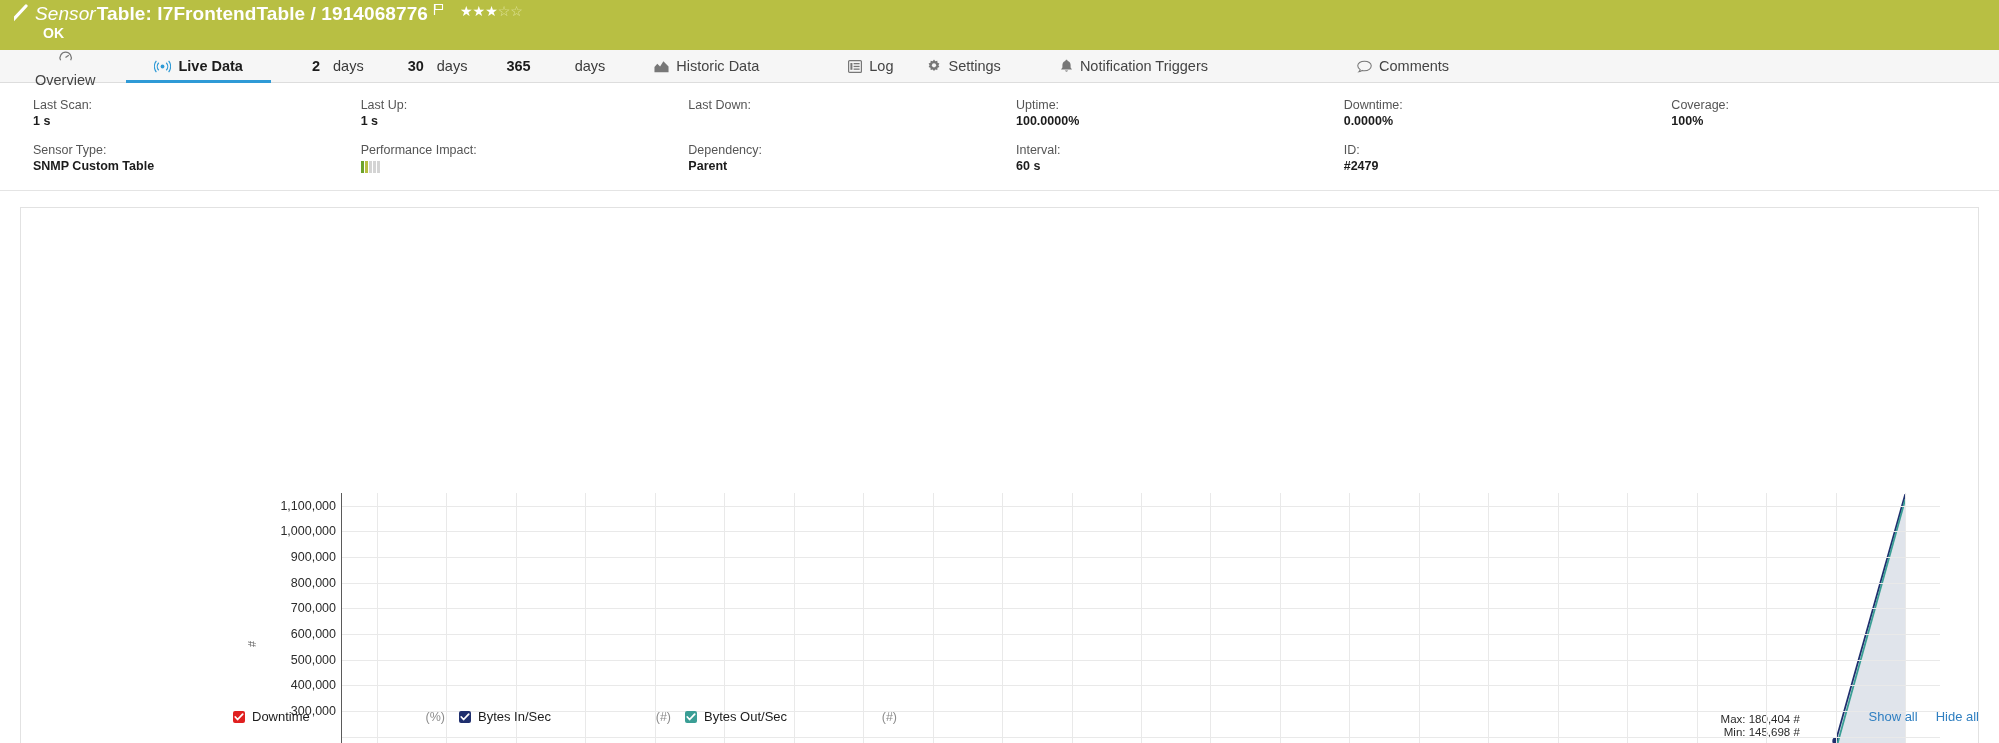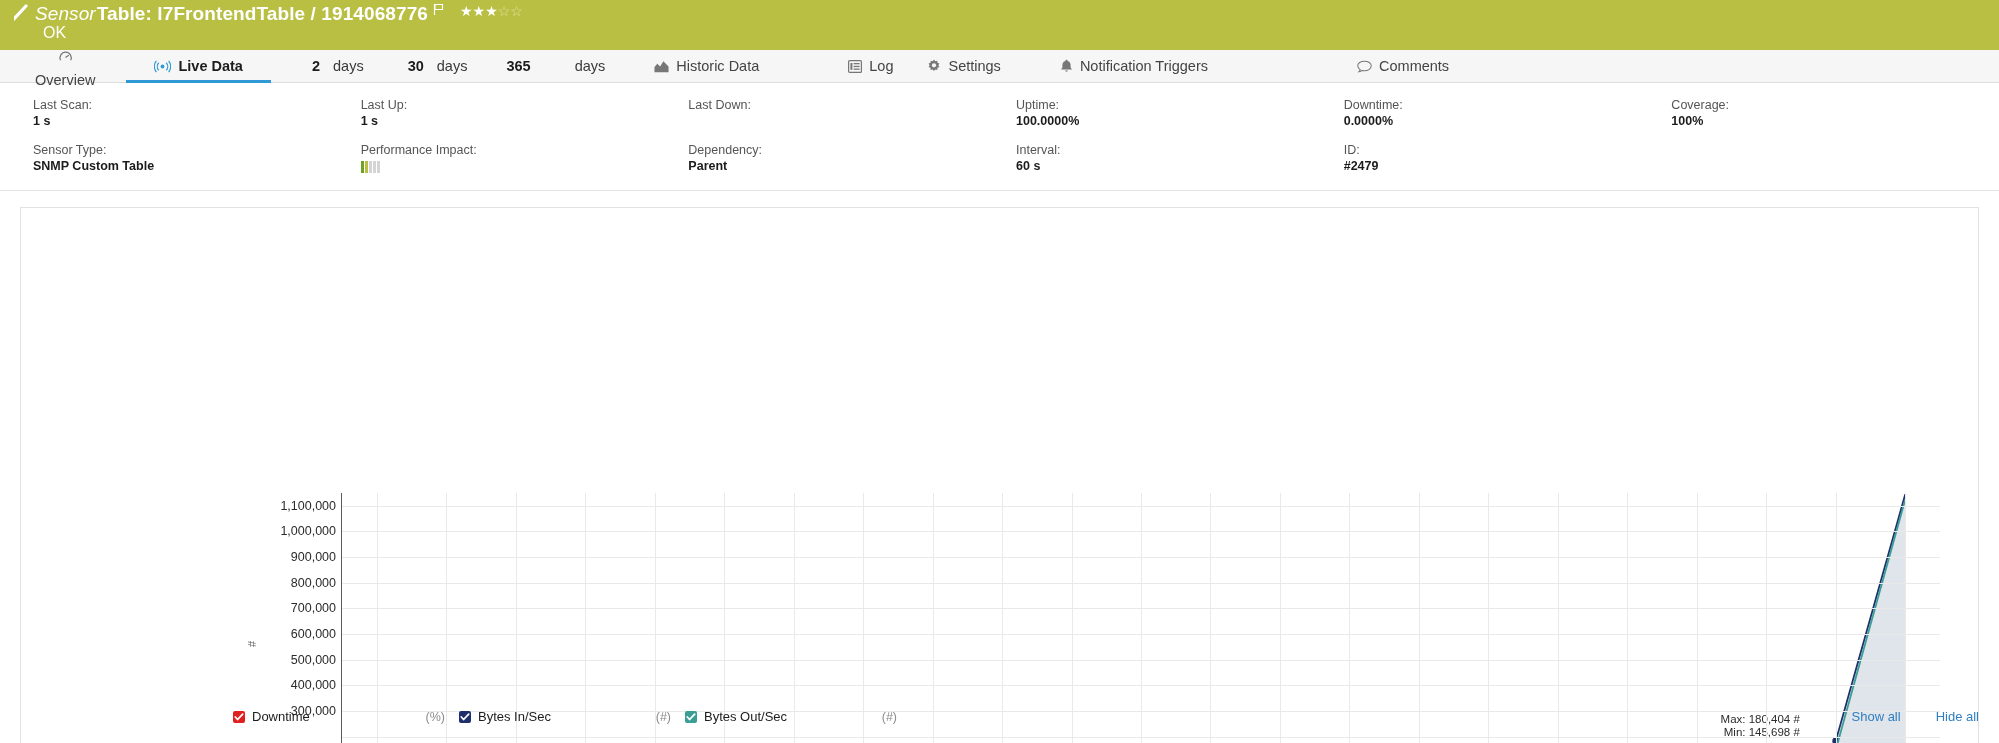--- a/index.html
+++ b/index.html
@@ -50,24 +50,24 @@
   .stars {
     margin-left: 16px;
     font-size: 14px;
     letter-spacing: 0px;
     line-height: 1;
     margin-top: -7px;
     color: #ffffff;
   }
   .stars .off { color: #dfe39b; }
   .status-ok {
-    font-size: 16px;
+    font-size: 14px;
     padding-left: 29px;
     line-height: 14px;
-    font-weight: 400;
+    font-weight: 700;
     color: #ffffff;
   }
 
   
   .tabbar {
     position: relative;
     height: 33px;
     background: #f6f6f6;
     border-bottom: 1px solid #dddddd;
     display: flex;
@@ -216,21 +216,21 @@
     margin-right: 7px;
     flex: none;
     position: relative;
   }
   .lgbox svg { position: absolute; left: 1px; top: 1px; }
   .lgname { flex: 1 1 auto; white-space: nowrap; }
   .lgunit { color: #8c8c8c; font-size: 12.5px; padding-right: 14px; }
   .legend-links {
     margin-left: auto;
     display: flex;
-    gap: 35px;
+    gap: 18px;
     font-size: 13px;
   }
   .legend-links a { color: #2f7fc1; text-decoration: none; cursor: pointer; }
 </style>
 </head>
 <body>
 
 <div class="header">
   <div class="header-line">
     <span class="check-icon">

